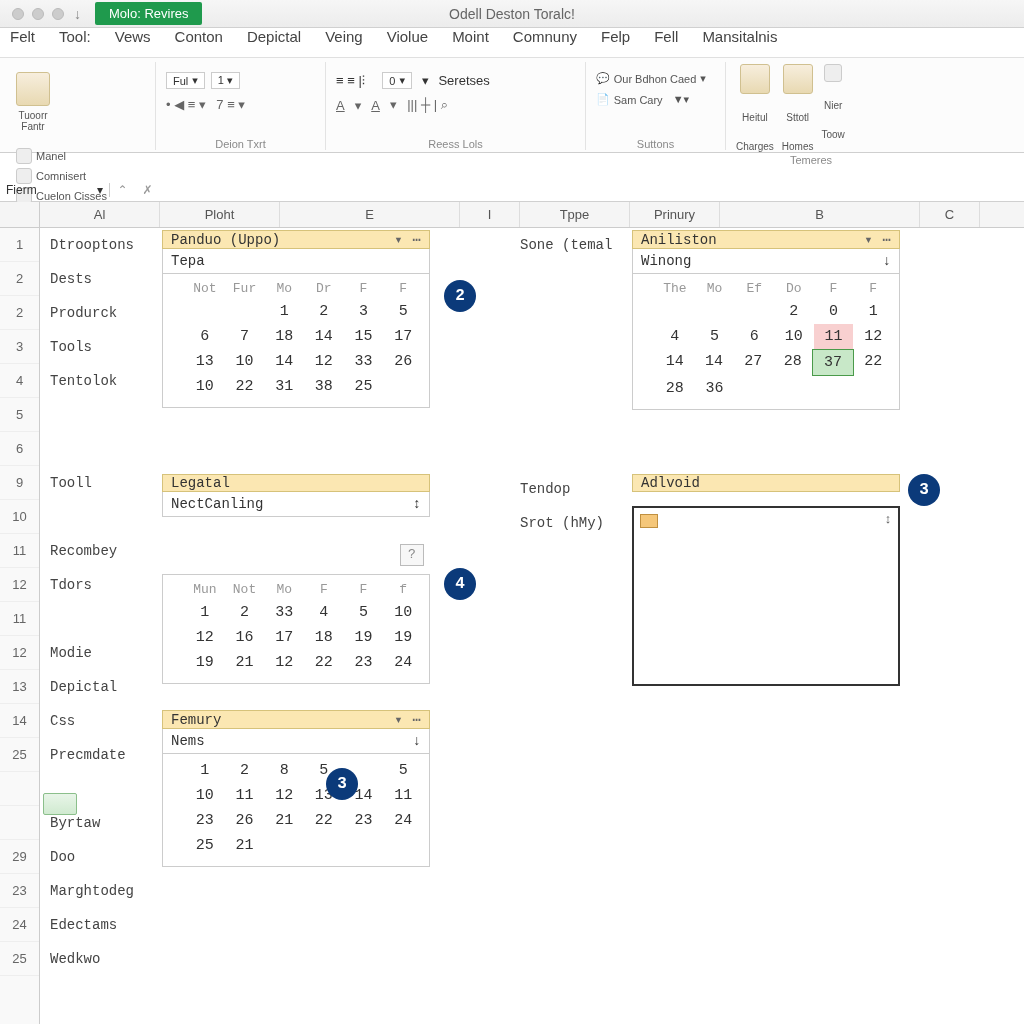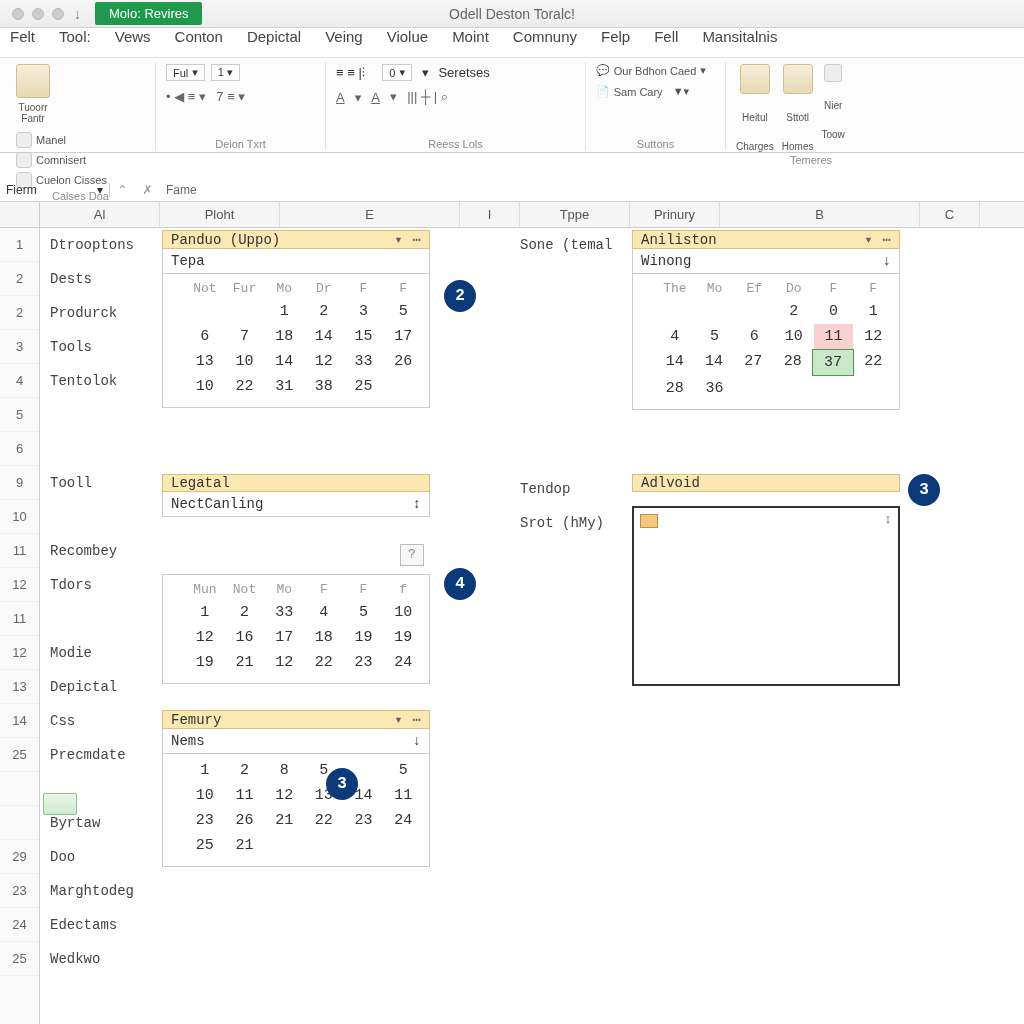--- a/index.html
+++ b/index.html
@@ -21,21 +21,21 @@
 .ribbon { height: 95px; border-bottom: 1px solid #cfcfcf; display: flex; padding: 4px 6px 2px 6px; background: #fcfcfc; }
 .rgroup { border-right: 1px solid #e3e3e3; padding: 2px 10px 0 10px; display: flex; flex-direction: column; justify-content: space-between; }
 .rgroup:last-child { border-right: none; }
 .rgroup .ctrls { display: flex; gap: 8px; align-items: flex-start; flex-wrap: wrap; flex: 1; }
 .rgroup .lbl { font-size: 11px; color: #8a8a8a; text-align: center; padding-top: 2px; }
 .ricon { width: 34px; height: 34px; background: linear-gradient(#f7eedd,#e8d9b2); border: 1px solid #d0c090; border-radius: 3px; }
 .ricon.sm { width: 16px; height: 16px; background: #eee; border-color: #ccc; }
 .tinybtn { font-size: 11px; color: #555; display: flex; align-items: center; gap: 4px; white-space: nowrap; }
 .sel { border: 1px solid #ccc; background: #fff; padding: 1px 6px; font-size: 11px; display: inline-flex; align-items: center; gap: 4px; }
 .ribrow { display: flex; gap: 6px; align-items: center; }
-.ribcol { display: flex; flex-direction: column; gap: 4px; }
+.ribcol { display: flex; flex-direction: column; gap: 4px; margin-top: 8px; }
 .ribtall { display: flex; flex-direction: column; align-items: center; font-size: 10px; color: #555; gap: 18px; }
 .ribtall .ricon { width: 30px; height: 30px; }
 
 
 .fbar { height: 24px; display: flex; align-items: center; border-bottom: 1px solid #d0d0d0; font-size: 12px; margin-top: 25px; }
 .namebox { width: 110px; border-right: 1px solid #ccc; padding: 0 6px; display: flex; align-items: center; justify-content: space-between; }
 .fxctrls { width: 50px; display: flex; justify-content: space-around; color: #999; }
 .fxinput { flex: 1; padding: 0 6px; color: #666; }
 
 
@@ -192,21 +192,20 @@
 
 <div class="fbar">
   <div class="namebox">
       <span>Fierm</span>
       <span>▾</span>
     </div>
   <div class="fxctrls">
       <span>⌃</span>
       <span>✗</span>
     </div>
-  <div class="fxinput">Fame</div>
 </div>
 
 <div class="sheet">
   <div class="colhdrs">
     <div class="corner"></div>
     <div class="ch al">Al</div>
     <div class="ch ploht">Ploht</div>
     <div class="ch e">E</div>
     <div class="ch i">I</div>
     <div class="ch tppe">Tppe</div>

